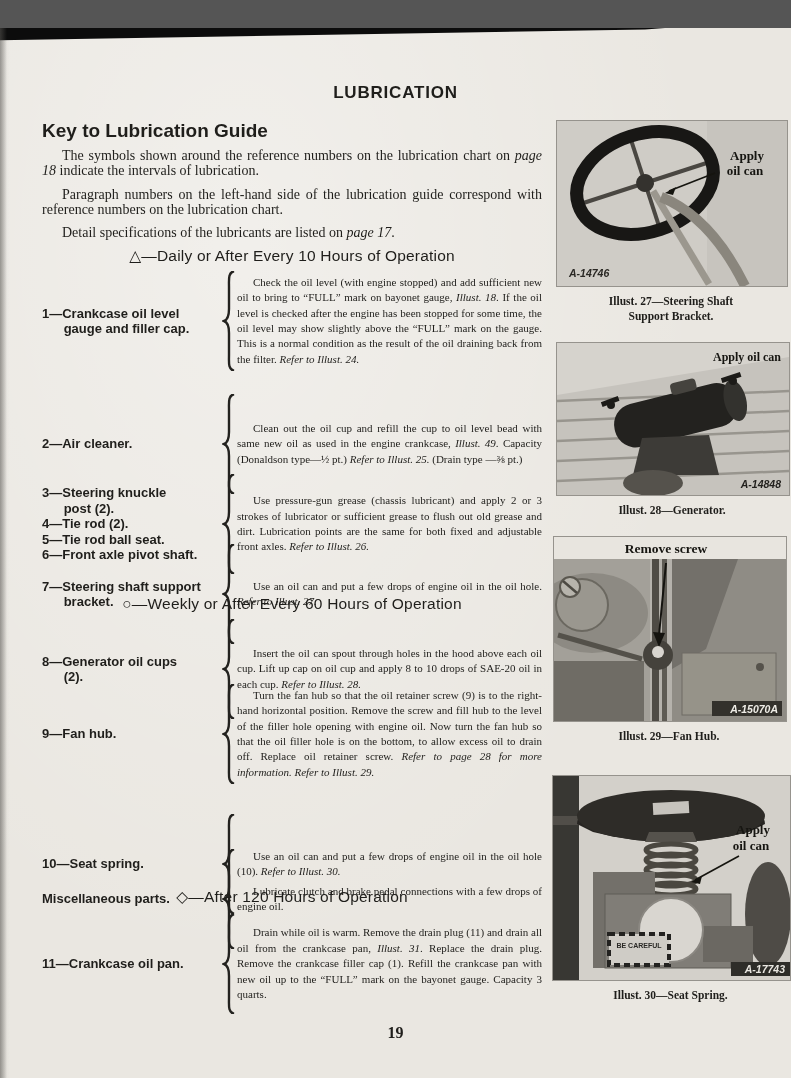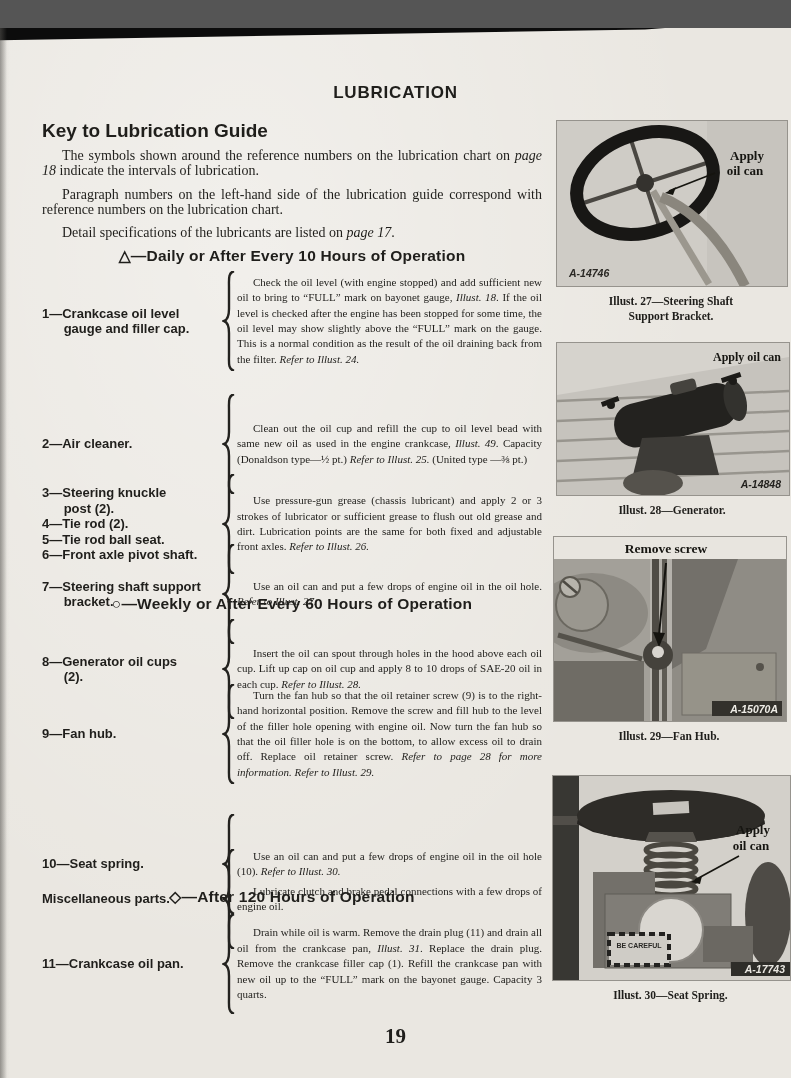--- a/index.html
+++ b/index.html
@@ -22,32 +22,32 @@
     background:linear-gradient(90deg, rgba(90,88,84,.55), rgba(90,88,84,0));}
 
   .hdr{position:absolute;left:0;top:55px;width:100%;text-align:center;
     font-family:"Liberation Sans",sans-serif;font-weight:bold;font-size:17px;letter-spacing:.8px;}
   .keyhead{position:absolute;left:42px;top:92px;width:500px;
     font-family:"Liberation Sans",sans-serif;font-weight:bold;font-size:19px;}
   .para{position:absolute;left:42px;width:500px;margin:0;
     font-size:14px;line-height:15px;text-align:justify;text-indent:20px;}
   .it{font-style:italic;}
   .sechead{position:absolute;left:42px;width:500px;text-align:center;
-    font-family:"Liberation Sans",sans-serif;font-weight:bold;font-size:15.5px;letter-spacing:.2px;}
+    font-family:"Liberation Sans",sans-serif;font-weight:normal;font-size:15.5px;letter-spacing:.2px;}
 
   .row{position:absolute;left:42px;width:500px;display:flex;align-items:center;}
   .row .lbl{width:180px;flex:none;font-family:"Liberation Sans",sans-serif;font-weight:bold;
     font-size:13px;line-height:15.5px;white-space:pre-wrap;}
   .row .brace{flex:none;width:15px;align-self:stretch;display:flex;}
   .row .brace svg{width:14px;height:100%;display:block;}
   .row .brace path{fill:none;stroke:#23221f;stroke-width:2.4;vector-effect:non-scaling-stroke;}
   .row .txt{flex:1;font-size:11px;line-height:15.4px;text-align:justify;text-indent:16px;}
 
   .pageno{position:absolute;left:0;top:996px;width:100%;text-align:center;
-    font-weight:bold;font-size:21px;}
+    font-weight:bold;font-size:16px;}
 
   .figure{position:absolute;}
   .photo{display:block;border:1px solid #96938d;background:#c9c6c0;}
   .figcap{margin-top:7px;text-align:center;white-space:pre-line;
     font-family:Liberation Serif, serif;font-weight:bold;font-size:11.5px;line-height:15px;}
   svg text{font-family:"Liberation Serif",serif;}
   .anno{font-weight:bold;font-size:13px;fill:#161511;}
   .code{font-family:"Liberation Sans",sans-serif;font-style:italic;font-weight:bold;font-size:10.5px;}
   .plate-txt{font-family:"Liberation Sans",sans-serif;font-weight:bold;font-size:7px;fill:#2a2926;}
 </style>
@@ -79,21 +79,21 @@
     <div class="txt"><span>Check the oil level (with engine stopped) and add sufficient new oil to bring to “FULL” mark on bayonet gauge, </span><span class="it">Illust. 18</span><span>.  If the oil level is checked after the engine has been stopped for some time, the oil level may show slightly above the “FULL” mark on the gauge.  This is a normal condition as the result of the oil draining back from the filter.  </span><span class="it">Refer to Illust. 24.</span></div>
   </div>
 
   <div class="row" style="top:366px">
     <div class="lbl">2—Air cleaner.</div>
     <div class="brace">
         <svg viewBox="0 0 14 100" preserveAspectRatio="none">
           <path d="M12 0 C6 2 7 8 7 16 L7 38 C7 46 5 49 2 50 C5 51 7 54 7 62 L7 84 C7 92 6 98 12 100"></path>
         </svg>
       </div>
-    <div class="txt"><span>Clean out the oil cup and refill the cup to oil level bead with same new oil as used in the engine crankcase, </span><span class="it">Illust. 49</span><span>.  Capacity (Donaldson type—½ pt.) </span><span class="it">Refer to Illust. 25.</span><span> (United type —⅜ pt.)</span></div>
+    <div class="txt"><span>Clean out the oil cup and refill the cup to oil level bead with same new oil as used in the engine crankcase, </span><span class="it">Illust. 49</span><span>.  Capacity (Donaldson type—½ pt.) </span><span class="it">Refer to Illust. 25.</span><span> (Drain type —⅜ pt.)</span></div>
   </div>
 
   <div class="row" style="top:446px">
     <div class="lbl">3—Steering knuckle
       post (2).
 4—Tie rod (2).
 5—Tie rod ball seat.
 6—Front axle pivot shaft.</div>
     <div class="brace">
         <svg viewBox="0 0 14 100" preserveAspectRatio="none">

